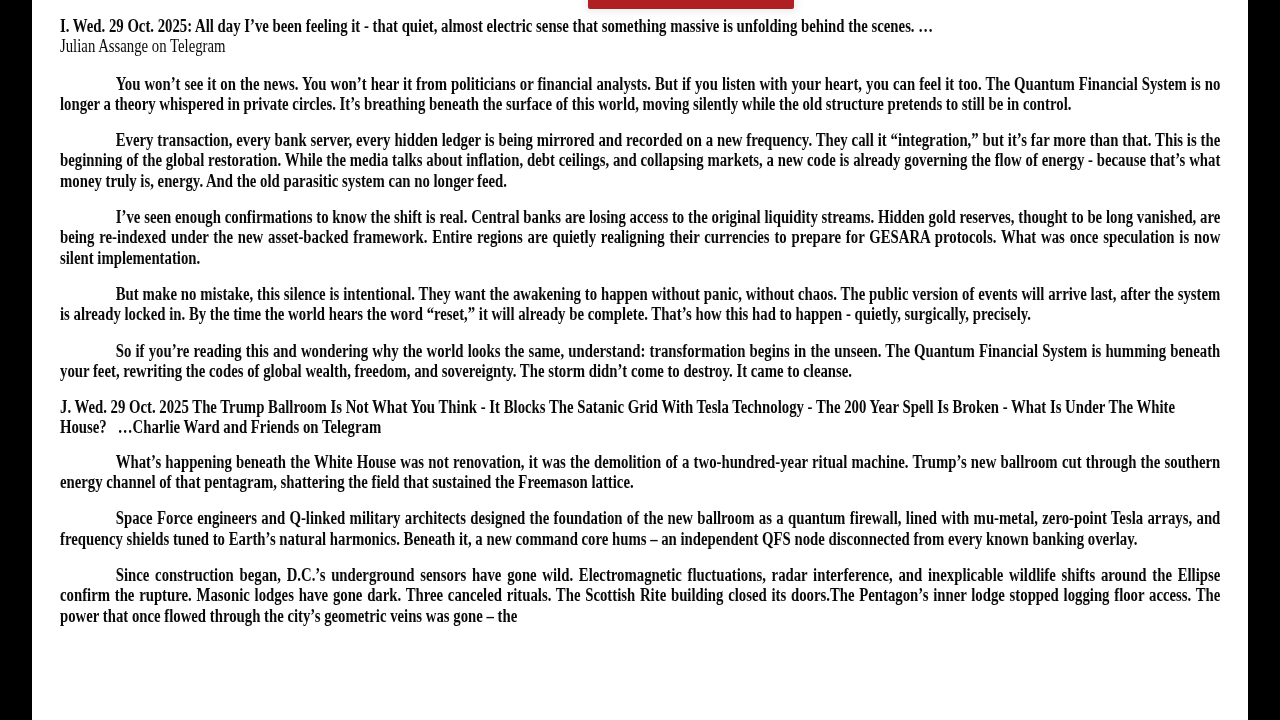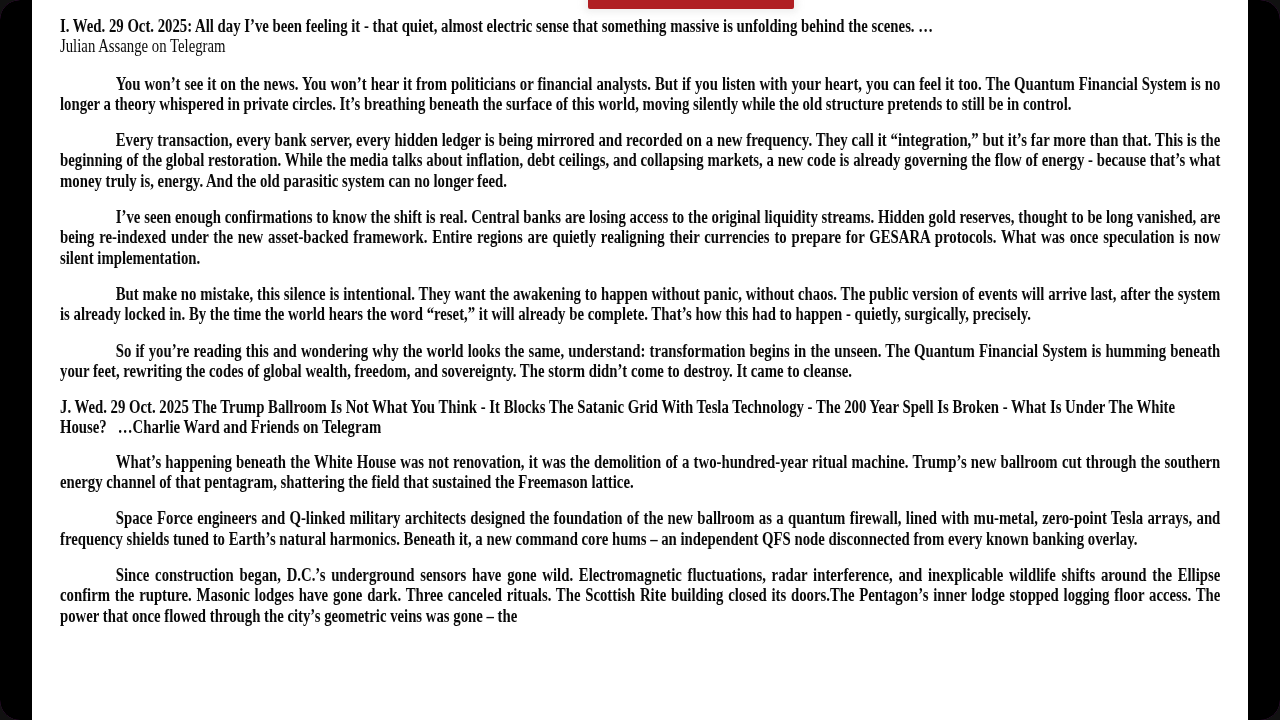--- a/index.html
+++ b/index.html
@@ -5,21 +5,20 @@
   html, body { margin: 0; padding: 0; }
   body { background: #111; }
 
   .stage {
     position: relative;
     width: 1280px;
     height: 720px;
     background: #701a75;
     overflow: hidden;
     font-family: "Liberation Serif", "DejaVu Serif", serif;
-    border-radius: 20px;
   }
 
   .pillar {
     position: absolute;
     top: 0;
     width: 32px;
     height: 720px;
     background: #000000;
     z-index: 5;
   }

